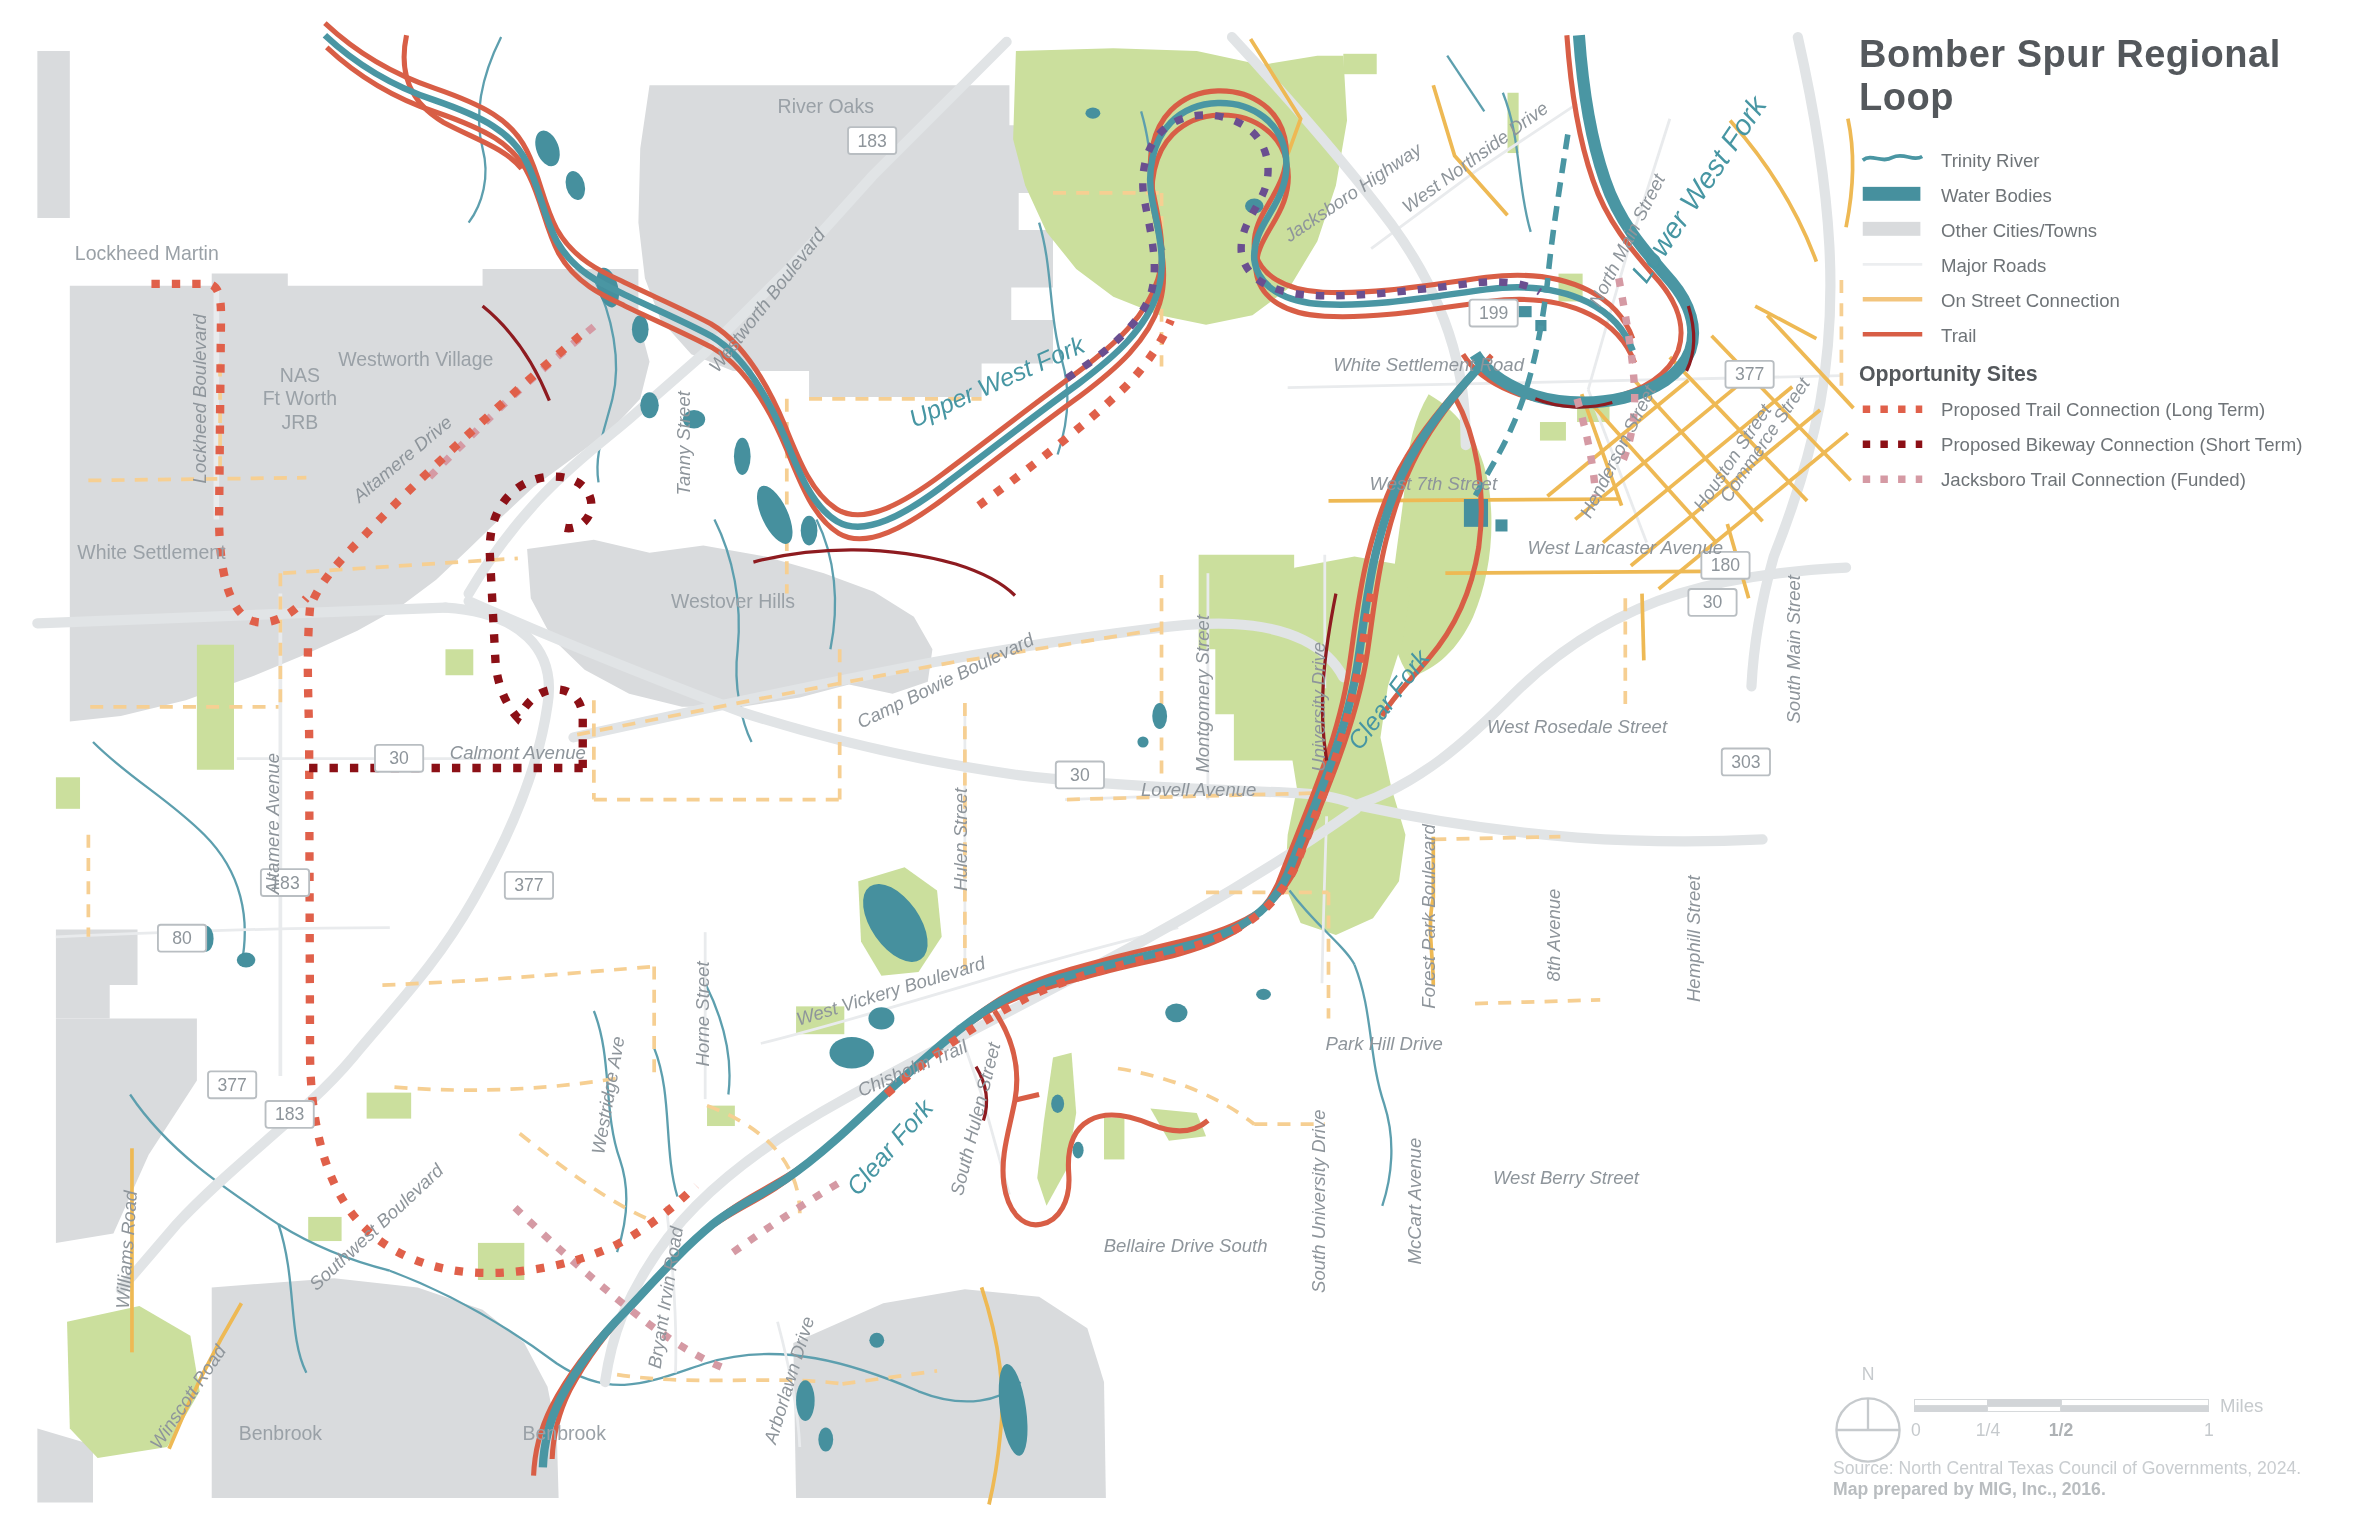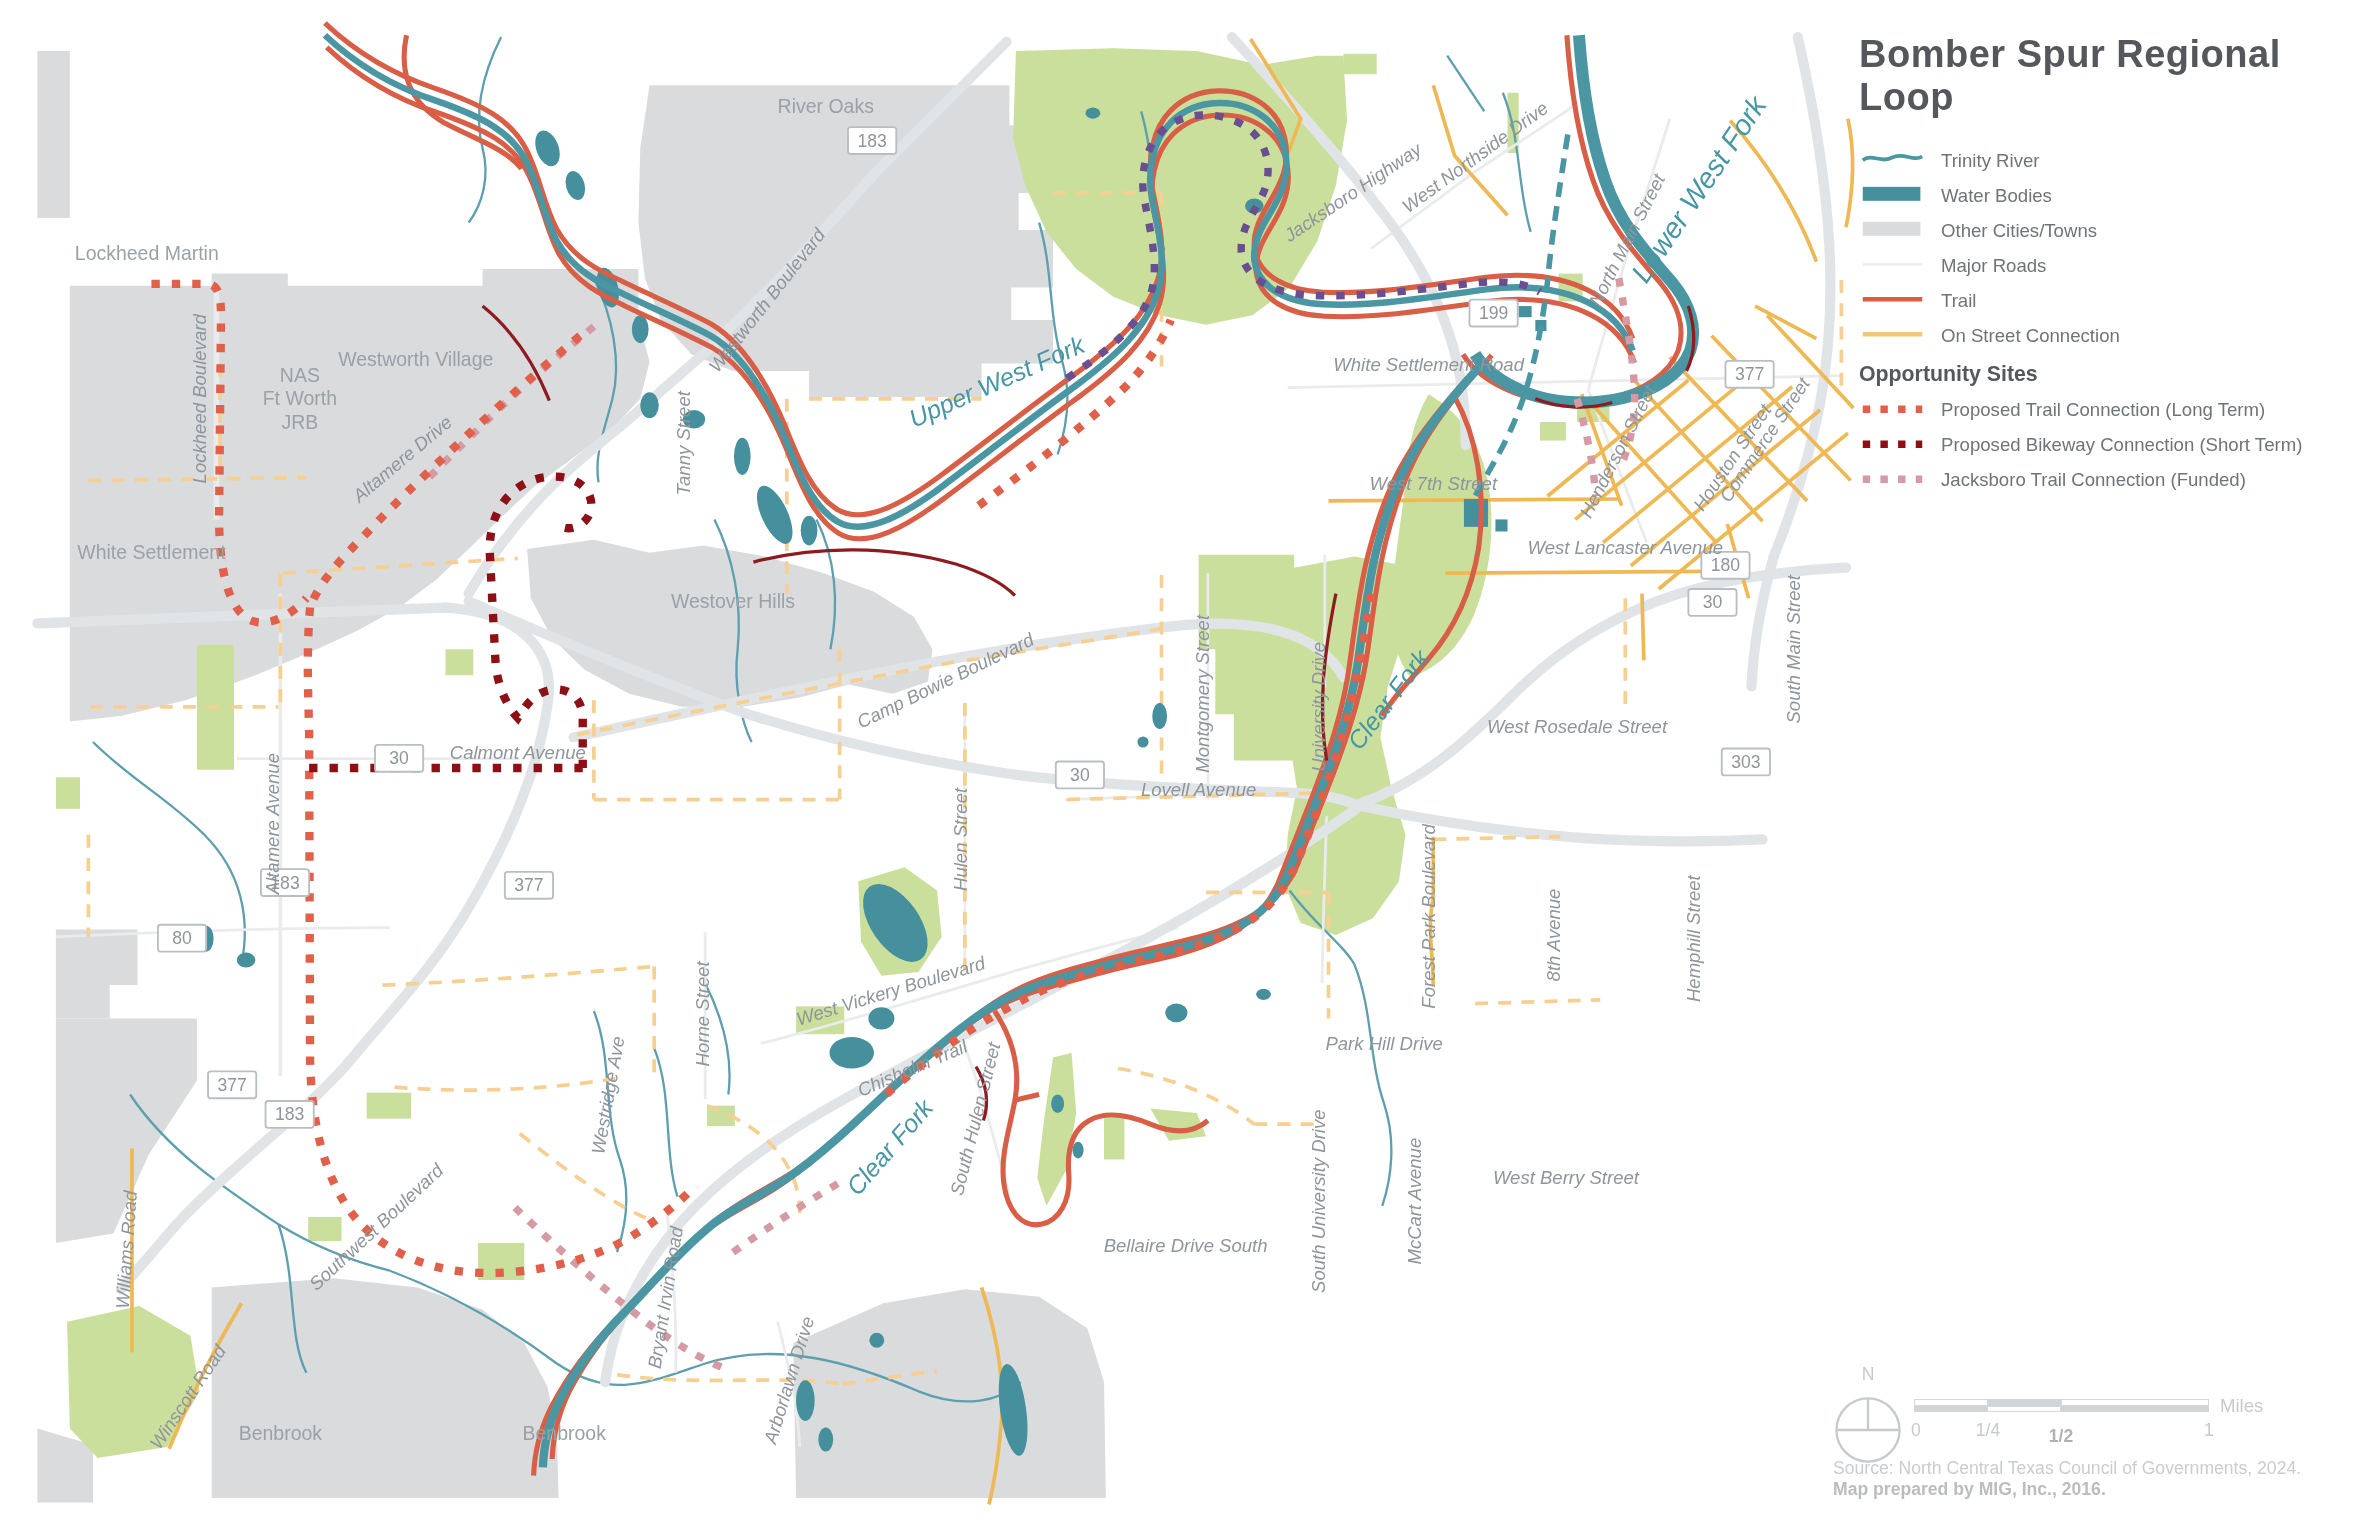--- a/index.html
+++ b/index.html
@@ -25,21 +25,21 @@
   
   .credits{position:absolute;left:1833px;top:1458px;font-size:17.6px;color:#c9cdd0;line-height:21.3px;}
   .credits .bold{font-weight:bold;color:#b9bdc0;}
   .scalebar{position:absolute;left:1914px;top:1399px;width:334px;}
   .sb-rows{position:relative;height:15px;width:295px;}
   .sb-seg{position:absolute;height:6.5px;border:0.9px solid #d6d9db;box-sizing:border-box;}
   .sb-gray{background:#d2d5d8;border-color:#d2d5d8;}
   .sb-white{background:#ffffff;}
   .sb-labels{position:relative;height:20.4px;font-size:17.6px;color:#c6cacd;margin-top:5.6px;}
   .sb-labels span{position:absolute;transform:translateX(-50%);}
-  .sb-bold{font-weight:bold;color:#aeb2b5;margin-top:6px;}
+  .sb-bold{font-weight:bold;color:#aeb2b5;}
   .sb-miles{position:absolute;left:306px;top:-3.7px;font-size:18.6px;color:#c6cacd;}
   .compass{position:absolute;left:1829px;top:1365px;}
 </style>
 </head>
 <body>
 
 <div class="stage">
 
   <svg id="map" width="2375" height="1536" viewBox="0 0 2560 1656" xmlns="http://www.w3.org/2000/svg">
 
@@ -419,29 +419,29 @@
           <span class="lab">Other Cities/Towns</span>
         </li>
         <li>
           <span class="sw"><svg width="67" height="18.6" viewBox="0 0 72 20">
               <line x1="4" y1="10" x2="68" y2="10" stroke="#eceef0" stroke-width="3" fill="none"></line>
             </svg></span>
           <span class="lab">Major Roads</span>
         </li>
         <li>
           <span class="sw"><svg width="67" height="18.6" viewBox="0 0 72 20">
+              <line x1="4" y1="10" x2="68" y2="10" stroke="#f3c57e" stroke-width="5" fill="none"></line>
+            </svg></span>
+          <span class="lab">On Street Connection</span>
+        </li>
+        <li>
+          <span class="sw"><svg width="67" height="18.6" viewBox="0 0 72 20">
               <line x1="4" y1="10" x2="68" y2="10" stroke="#d85e46" stroke-width="5" fill="none"></line>
             </svg></span>
           <span class="lab">Trail</span>
-        </li>
-        <li>
-          <span class="sw"><svg width="67" height="18.6" viewBox="0 0 72 20">
-              <line x1="4" y1="10" x2="68" y2="10" stroke="#f3c57e" stroke-width="5" fill="none"></line>
-            </svg></span>
-          <span class="lab">On Street Connection</span>
         </li>
       </ul>
     <h2>Opportunity Sites</h2>
     <ul id="opportunity-list">
         <li>
           <span class="sw"><svg width="67" height="18.6" viewBox="0 0 72 20">
               <line x1="4" y1="10" x2="68" y2="10" stroke="#e0604a" stroke-width="8" stroke-dasharray="8 11" fill="none"></line>
             </svg></span>
           <span class="lab">Proposed Trail Connection (Long Term)</span>
         </li>

